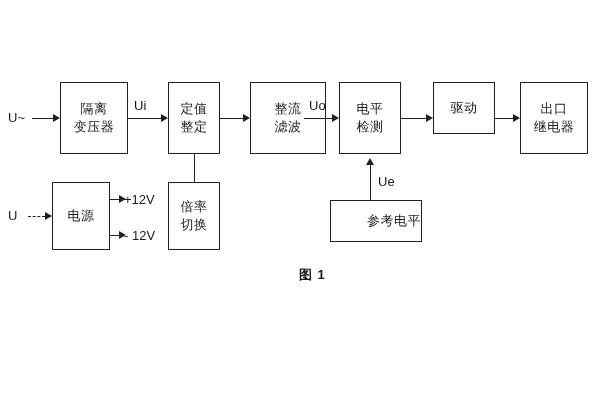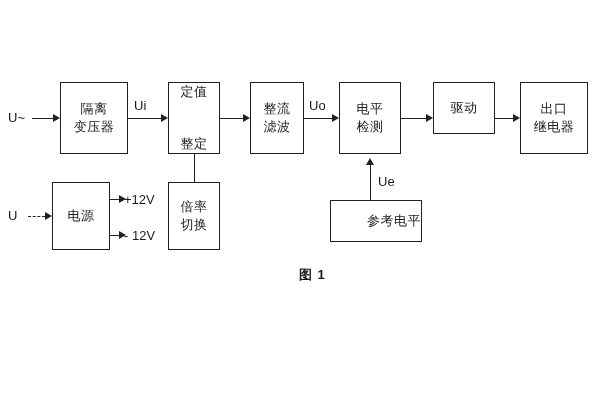--- a/index.html
+++ b/index.html
@@ -85,26 +85,26 @@
 </head>
 <body>
 
 <div id="diagram">
 
   <div class="box" style="left:60px; top:82px; width:68px; height:72px;">
     <span class="ln">隔离</span>
     <span class="ln">变压器</span>
   </div>
 
-  <div class="box" style="left:168px; top:82px; width:52px; height:72px;justify-content:space-between;">
+  <div class="box" style="left:168px; top:82px; width:52px; height:72px;">
     <span class="ln">定值</span>
     <span class="ln">整定</span>
   </div>
 
-  <div class="box" style="left:250px; top:82px; width:54px; height:72px;">
+  <div class="box" style="left:250px; top:82px; width:76px; height:72px;">
     <span class="ln">整流</span>
     <span class="ln">滤波</span>
   </div>
 
   <div class="box" style="left:339px; top:82px; width:62px; height:72px;">
     <span class="ln">电平</span>
     <span class="ln">检测</span>
   </div>
 
   <div class="box" style="left:433px; top:82px; width:62px; height:52px;">

